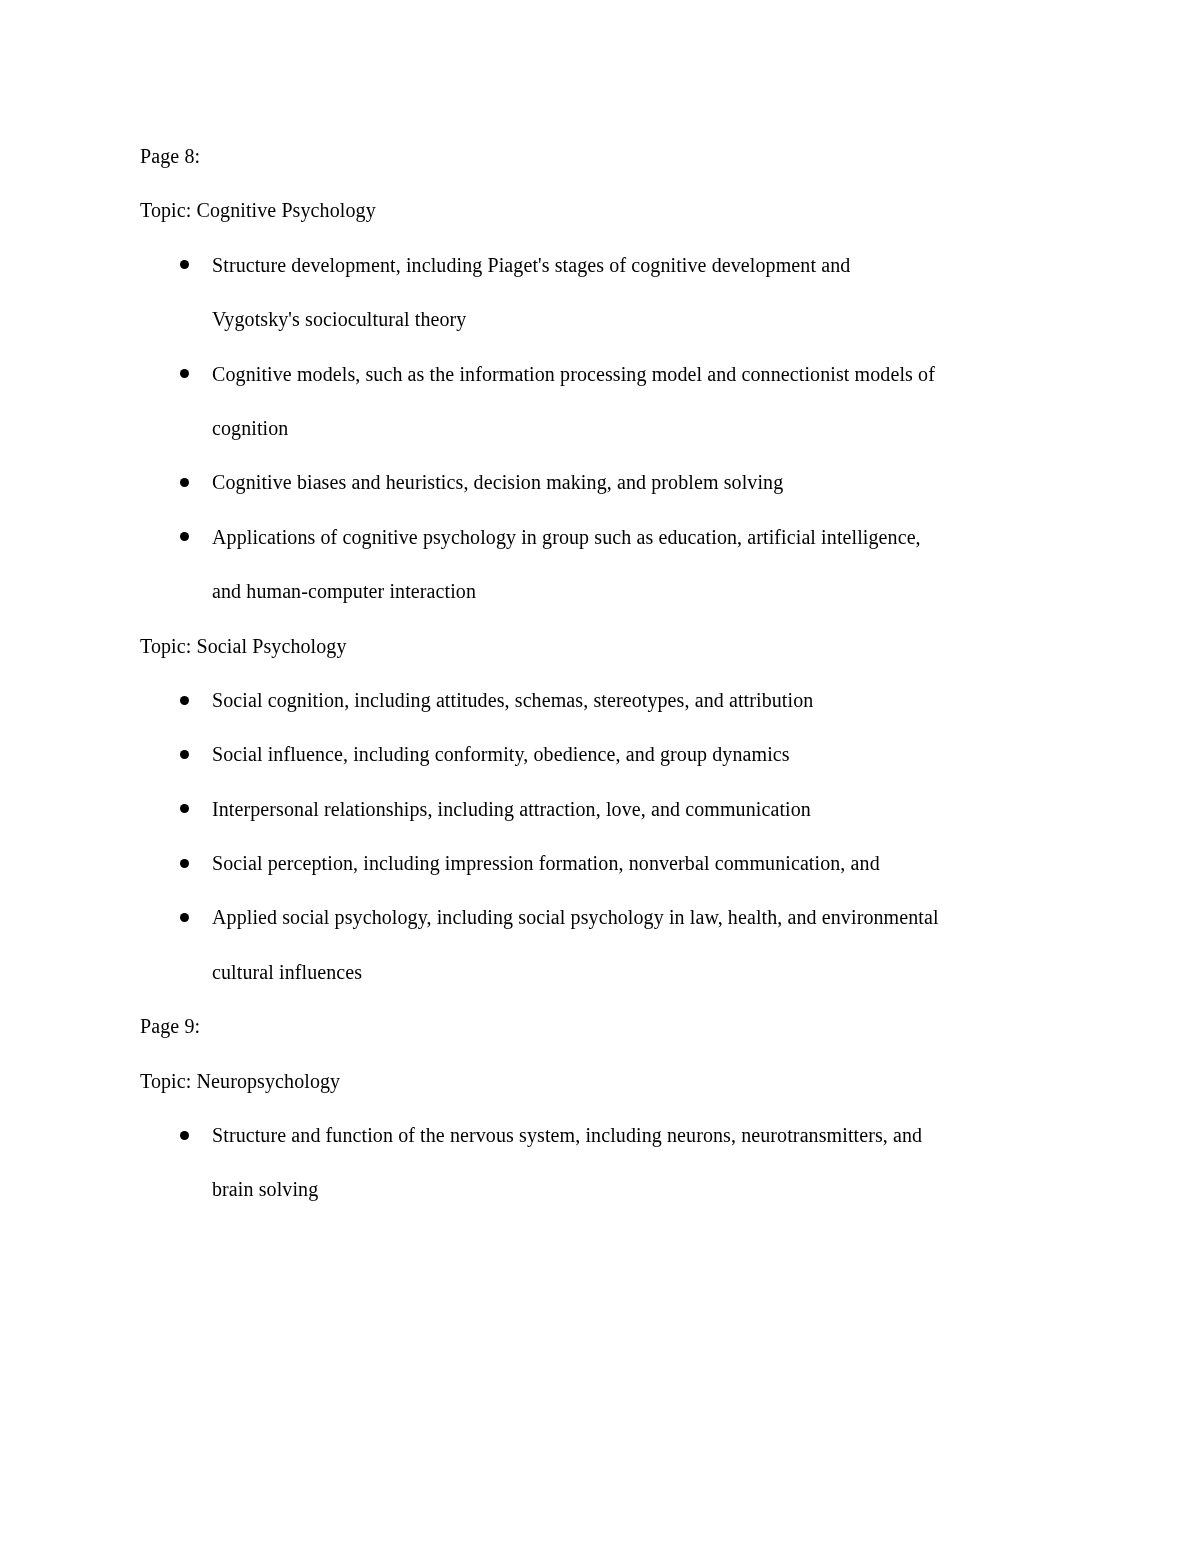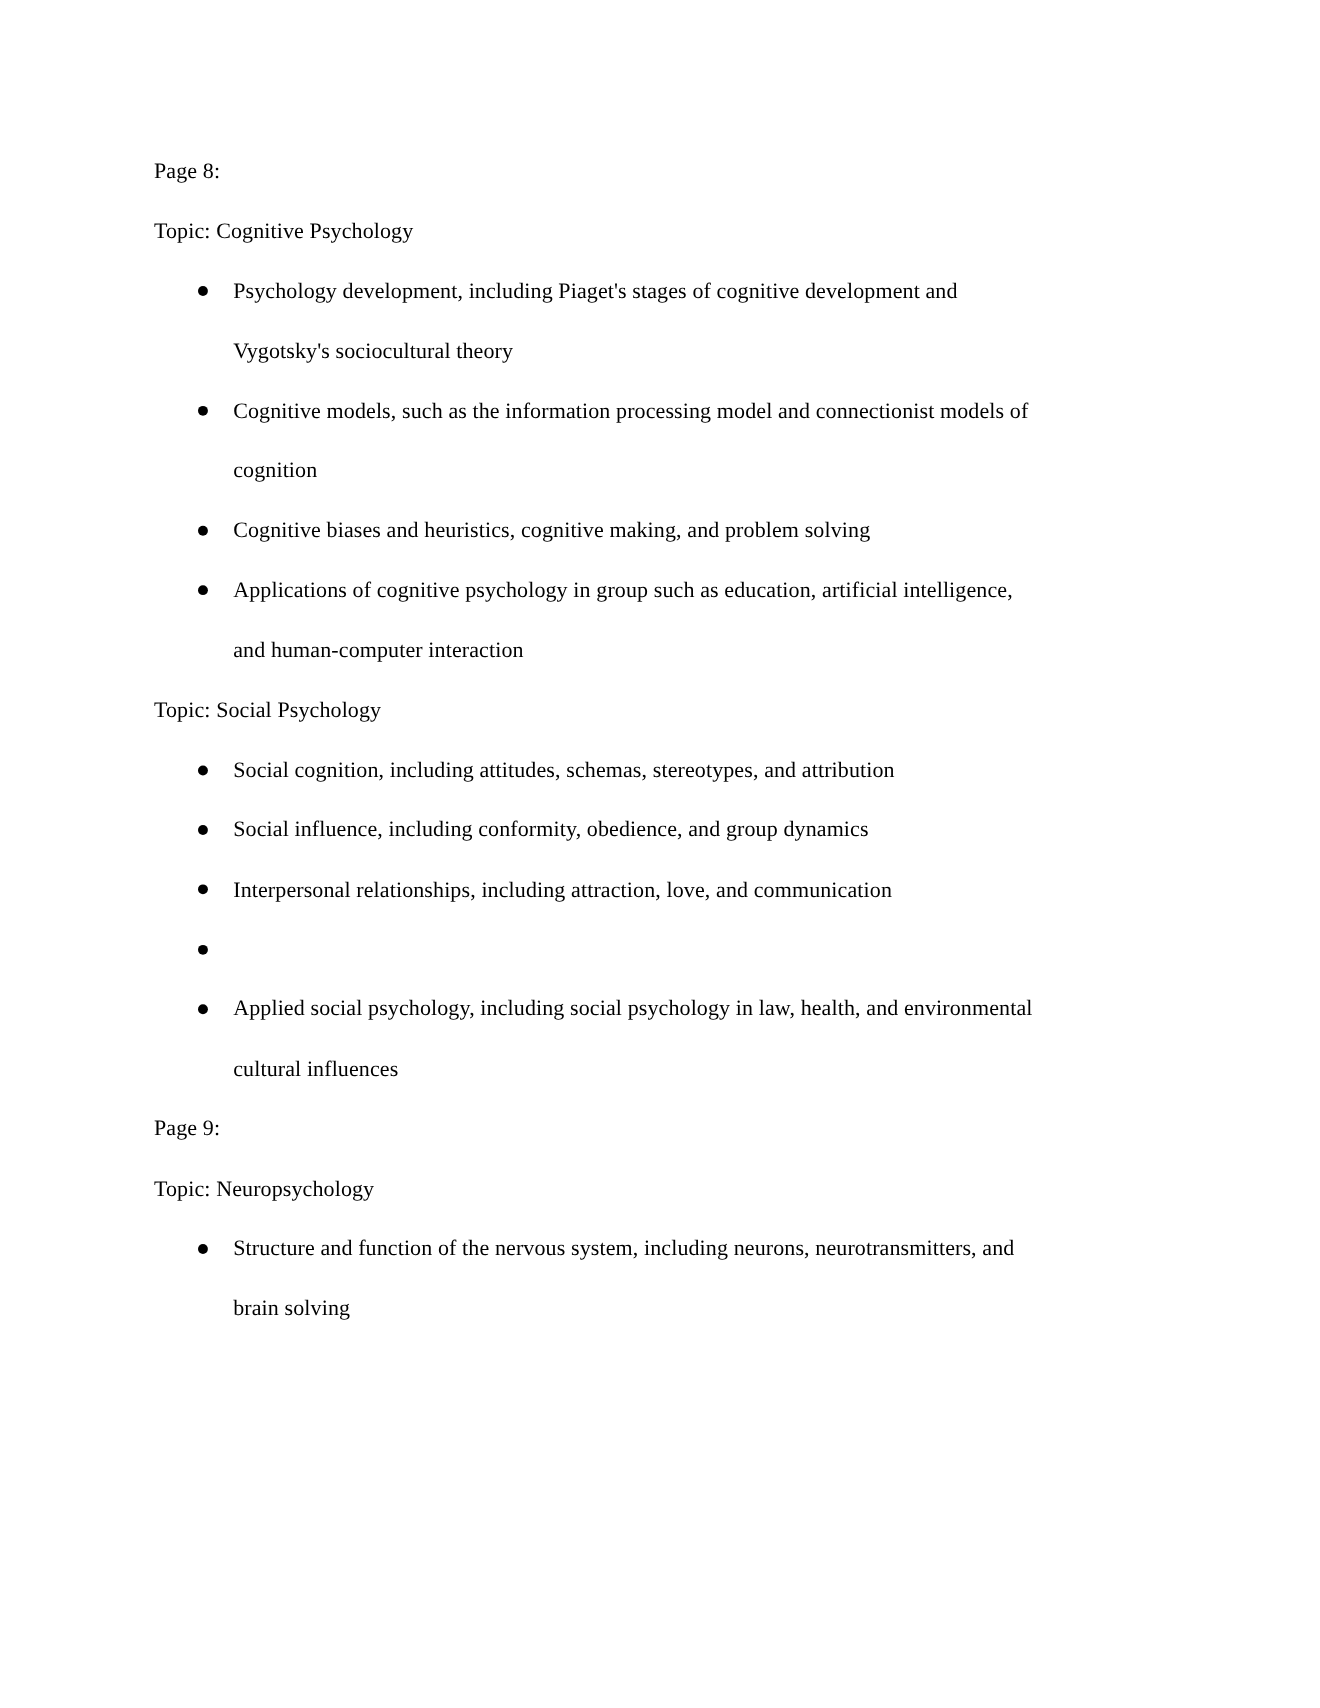--- a/index.html
+++ b/index.html
@@ -50,32 +50,32 @@
     background: #000000;
   }
 </style>
 </head>
 <body>
 
 <div class="page">
   <div class="doc">
       <div class="line para-line"><span>Page 8:</span></div>
       <div class="line para-line"><span>Topic: Cognitive Psychology</span></div>
-      <div class="line bullet-first"><span class="bullet-marker" style="background: rgb(0, 0, 0);"></span><span>Psychology development, including Piaget's stages of cognitive development and</span></div>
+      <div class="line bullet-first"><span class="bullet-marker" style="background: rgb(0, 0, 0);"></span><span>Structure development, including Piaget's stages of cognitive development and</span></div>
       <div class="line bullet-cont"><span>Vygotsky's sociocultural theory</span></div>
       <div class="line bullet-first"><span class="bullet-marker" style="background: rgb(0, 0, 0);"></span><span>Cognitive models, such as the information processing model and connectionist models of</span></div>
       <div class="line bullet-cont"><span>cognition</span></div>
-      <div class="line bullet-first"><span class="bullet-marker" style="background: rgb(0, 0, 0);"></span><span>Cognitive biases and heuristics, cognitive making, and problem solving</span></div>
+      <div class="line bullet-first"><span class="bullet-marker" style="background: rgb(0, 0, 0);"></span><span>Cognitive biases and heuristics, decision making, and problem solving</span></div>
       <div class="line bullet-first"><span class="bullet-marker" style="background: rgb(0, 0, 0);"></span><span>Applications of cognitive psychology in group such as education, artificial intelligence,</span></div>
       <div class="line bullet-cont"><span>and human-computer interaction</span></div>
       <div class="line para-line"><span>Topic: Social Psychology</span></div>
       <div class="line bullet-first"><span class="bullet-marker" style="background: rgb(0, 0, 0);"></span><span>Social cognition, including attitudes, schemas, stereotypes, and attribution</span></div>
       <div class="line bullet-first"><span class="bullet-marker" style="background: rgb(0, 0, 0);"></span><span>Social influence, including conformity, obedience, and group dynamics</span></div>
       <div class="line bullet-first"><span class="bullet-marker" style="background: rgb(0, 0, 0);"></span><span>Interpersonal relationships, including attraction, love, and communication</span></div>
-      <div class="line bullet-first"><span class="bullet-marker" style="background: rgb(0, 0, 0);"></span></div>
+      <div class="line bullet-first"><span class="bullet-marker" style="background: rgb(0, 0, 0);"></span><span>Social perception, including impression formation, nonverbal communication, and</span></div>
       <div class="line bullet-first"><span class="bullet-marker" style="background: rgb(0, 0, 0);"></span><span>Applied social psychology, including social psychology in law, health, and environmental</span></div>
       <div class="line bullet-cont"><span>cultural influences</span></div>
       <div class="line para-line"><span>Page 9:</span></div>
       <div class="line para-line"><span>Topic: Neuropsychology</span></div>
       <div class="line bullet-first"><span class="bullet-marker" style="background: rgb(0, 0, 0);"></span><span>Structure and function of the nervous system, including neurons, neurotransmitters, and</span></div>
       <div class="line bullet-cont"><span>brain solving</span></div>
     </div>
 </div>
 
 </body></html>

